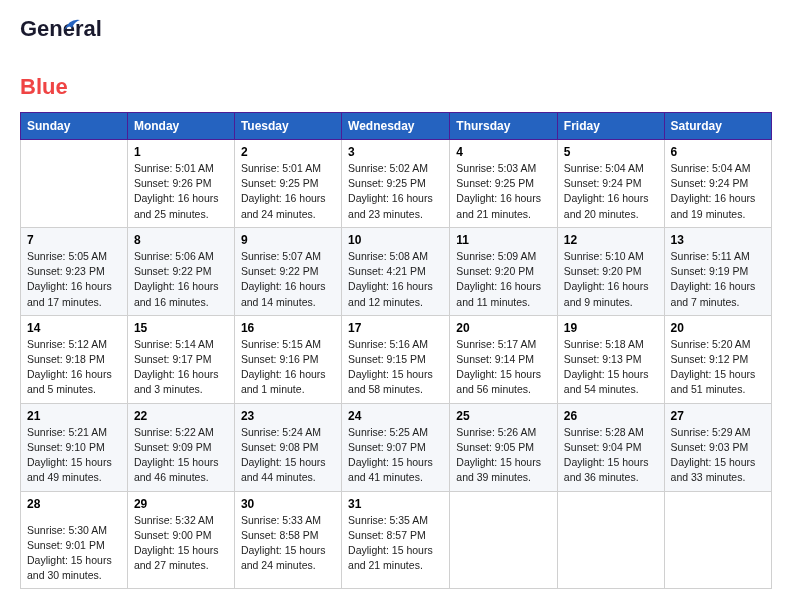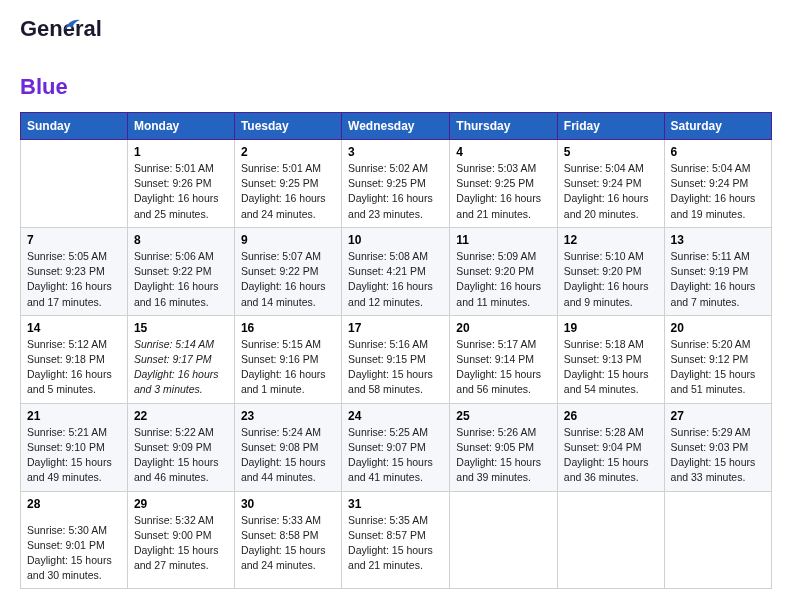--- a/index.html
+++ b/index.html
@@ -85,21 +85,21 @@
     <div class="logo">
       <div style="display:flex;align-items:center;gap:4px;text-align:center;">
         <div style="position:relative;width:44px;height:38px;">
           <span style="font-size:22px;font-weight:bold;color:#1a1a2e;position:absolute;top:0;left:0;">General</span>
           <svg style="position:absolute;top:-2px;right:-18px;" width="22" height="22" viewBox="0 0 22 22">
             <path d="M4 16 Q10 4 20 6 Q14 8 12 14 Q10 10 4 16Z" fill="#2563c0"></path>
           </svg>
         </div>
       </div>
       <div style="margin-top:20px;">
-        <span style="font-size:22px;font-weight:bold;color:#6d28d9;">Blue</span>
+        <span style="font-size:22px;font-weight:bold;color:#ef4444;">Blue</span>
       </div>
     </div>
     <div class="title-area">
       <div class="month-title"></div>
       <div class="location"></div>
     </div>
   </div>
 
   <table>
     <thead>
@@ -213,21 +213,21 @@
         <tr>
           <td>
             <span class="date-num">14</span>
             <div class="day-info" style="white-space: pre-line;">Sunrise: 5:12 AM
 Sunset: 9:18 PM
 Daylight: 16 hours
 and 5 minutes.</div>
           </td>
           <td>
             <span class="date-num">15</span>
-            <div class="day-info" style="white-space: pre-line; font-style: italic;">Sunrise: 5:14 AM
+            <div class="day-info" style="white-space: pre-line;">Sunrise: 5:14 AM
 Sunset: 9:17 PM
 Daylight: 16 hours
 and 3 minutes.</div>
           </td>
           <td>
             <span class="date-num">16</span>
             <div class="day-info" style="white-space: pre-line;">Sunrise: 5:15 AM
 Sunset: 9:16 PM
 Daylight: 16 hours
 and 1 minute.</div>

